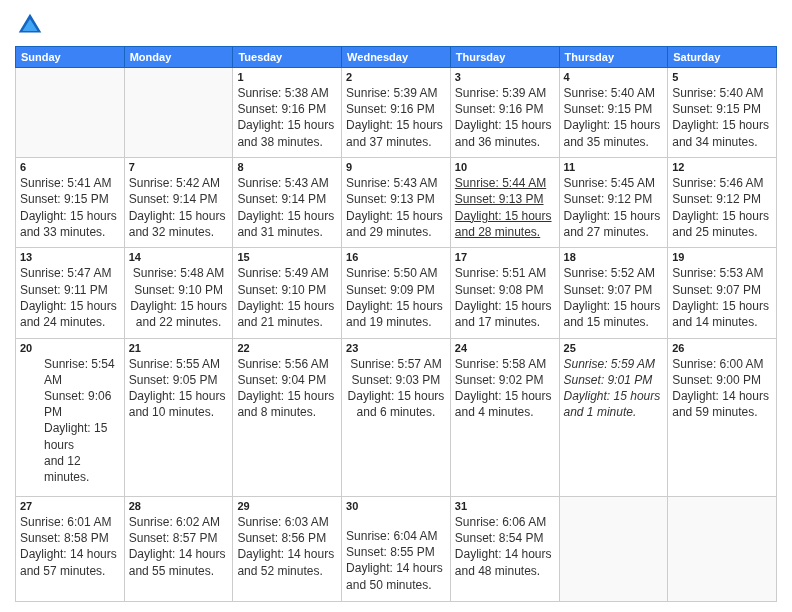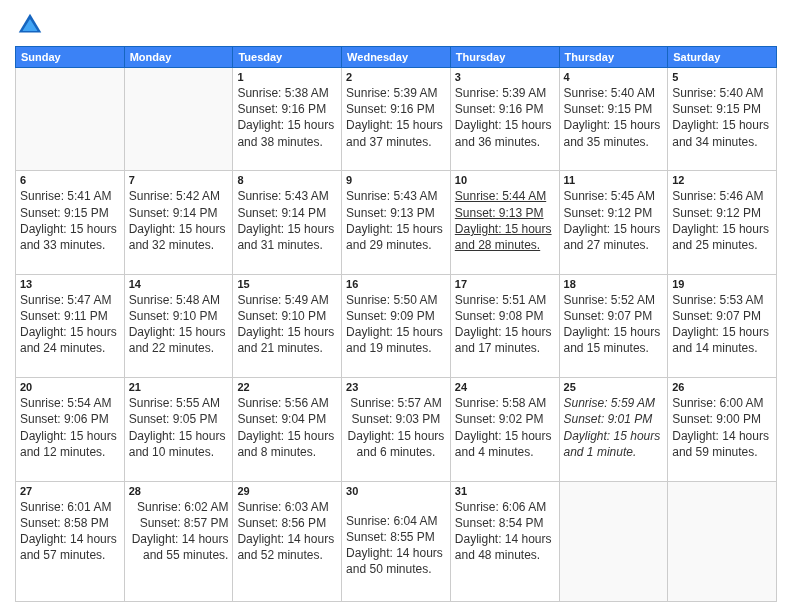--- a/index.html
+++ b/index.html
@@ -228,21 +228,21 @@
         <tr>
           <td>
             <span class="day-num">13</span>
             <div class="day-info" style="white-space: pre-line;">Sunrise: 5:47 AM
 Sunset: 9:11 PM
 Daylight: 15 hours
 and 24 minutes.</div>
           </td>
           <td>
             <span class="day-num">14</span>
-            <div class="day-info" style="white-space: pre-line;">Sunrise: 5:48 AM
+            <div class="day-info" style="white-space: pre-line; text-align: center;">Sunrise: 5:48 AM
 Sunset: 9:10 PM
 Daylight: 15 hours
 and 22 minutes.</div>
           </td>
           <td>
             <span class="day-num">15</span>
             <div class="day-info" style="white-space: pre-line;">Sunrise: 5:49 AM
 Sunset: 9:10 PM
 Daylight: 15 hours
 and 21 minutes.</div>
@@ -272,21 +272,21 @@
             <span class="day-num">19</span>
             <div class="day-info" style="white-space: pre-line;">Sunrise: 5:53 AM
 Sunset: 9:07 PM
 Daylight: 15 hours
 and 14 minutes.</div>
           </td>
         </tr>
         <tr>
           <td>
             <span class="day-num">20</span>
-            <div class="day-info" style="white-space: pre-line;">Sunrise: 5:54 AM
+            <div class="day-info" style="white-space: pre-line; margin-left: 24px;">Sunrise: 5:54 AM
 Sunset: 9:06 PM
 Daylight: 15 hours
 and 12 minutes.</div>
           </td>
           <td>
             <span class="day-num">21</span>
             <div class="day-info" style="white-space: pre-line;">Sunrise: 5:55 AM
 Sunset: 9:05 PM
 Daylight: 15 hours
 and 10 minutes.</div>
@@ -330,21 +330,21 @@
         <tr>
           <td>
             <span class="day-num">27</span>
             <div class="day-info" style="white-space: pre-line;">Sunrise: 6:01 AM
 Sunset: 8:58 PM
 Daylight: 14 hours
 and 57 minutes.</div>
           </td>
           <td>
             <span class="day-num">28</span>
-            <div class="day-info" style="white-space: pre-line; text-align: right;">Sunrise: 6:02 AM
+            <div class="day-info" style="white-space: pre-line;">Sunrise: 6:02 AM
 Sunset: 8:57 PM
 Daylight: 14 hours
 and 55 minutes.</div>
           </td>
           <td>
             <span class="day-num">29</span>
             <div class="day-info" style="white-space: pre-line;">Sunrise: 6:03 AM
 Sunset: 8:56 PM
 Daylight: 14 hours
 and 52 minutes.</div>

